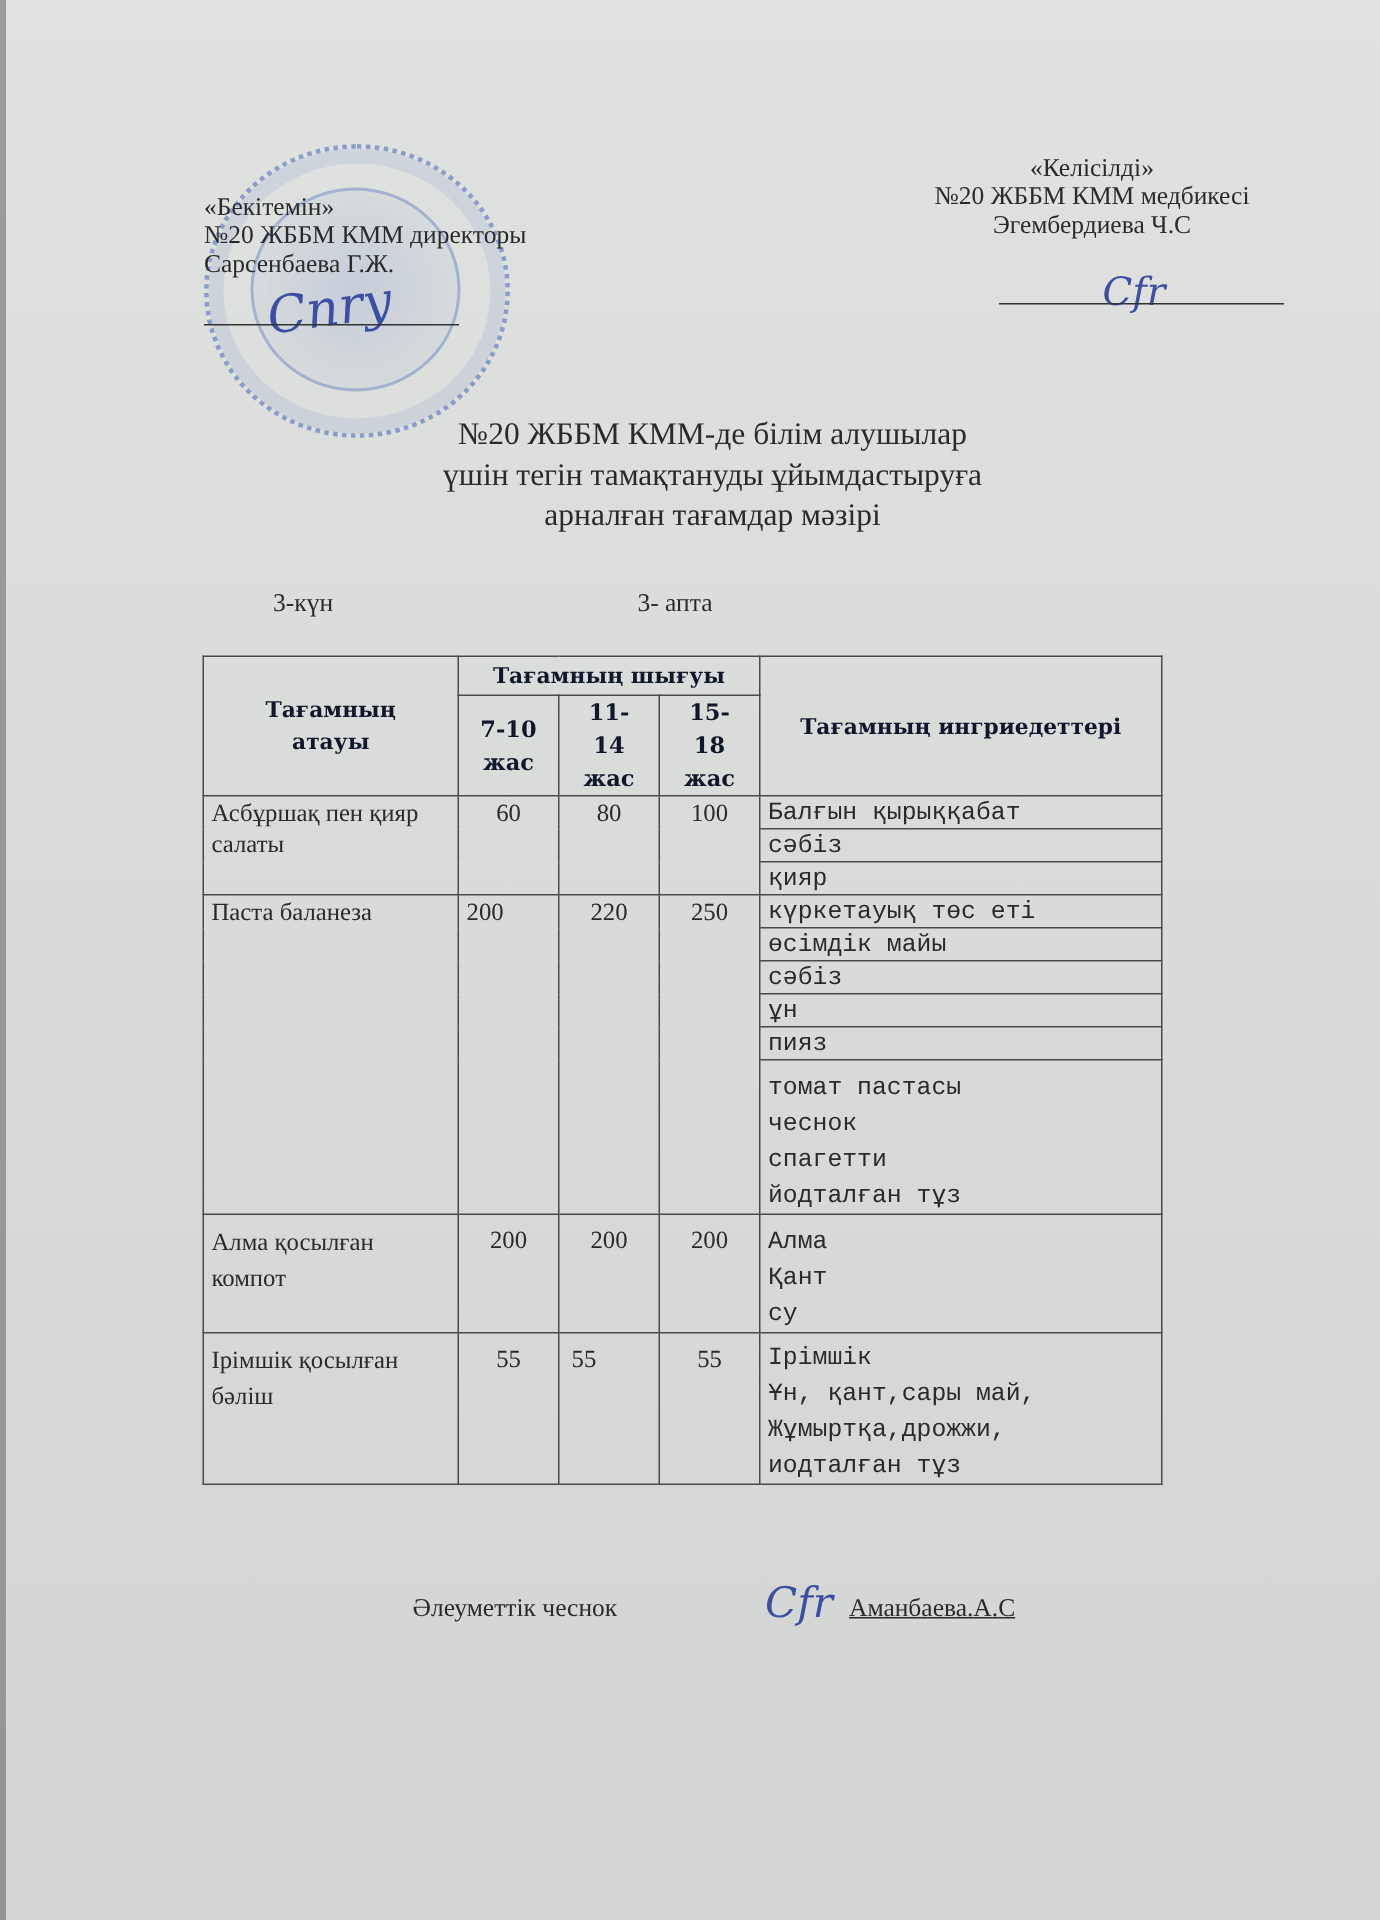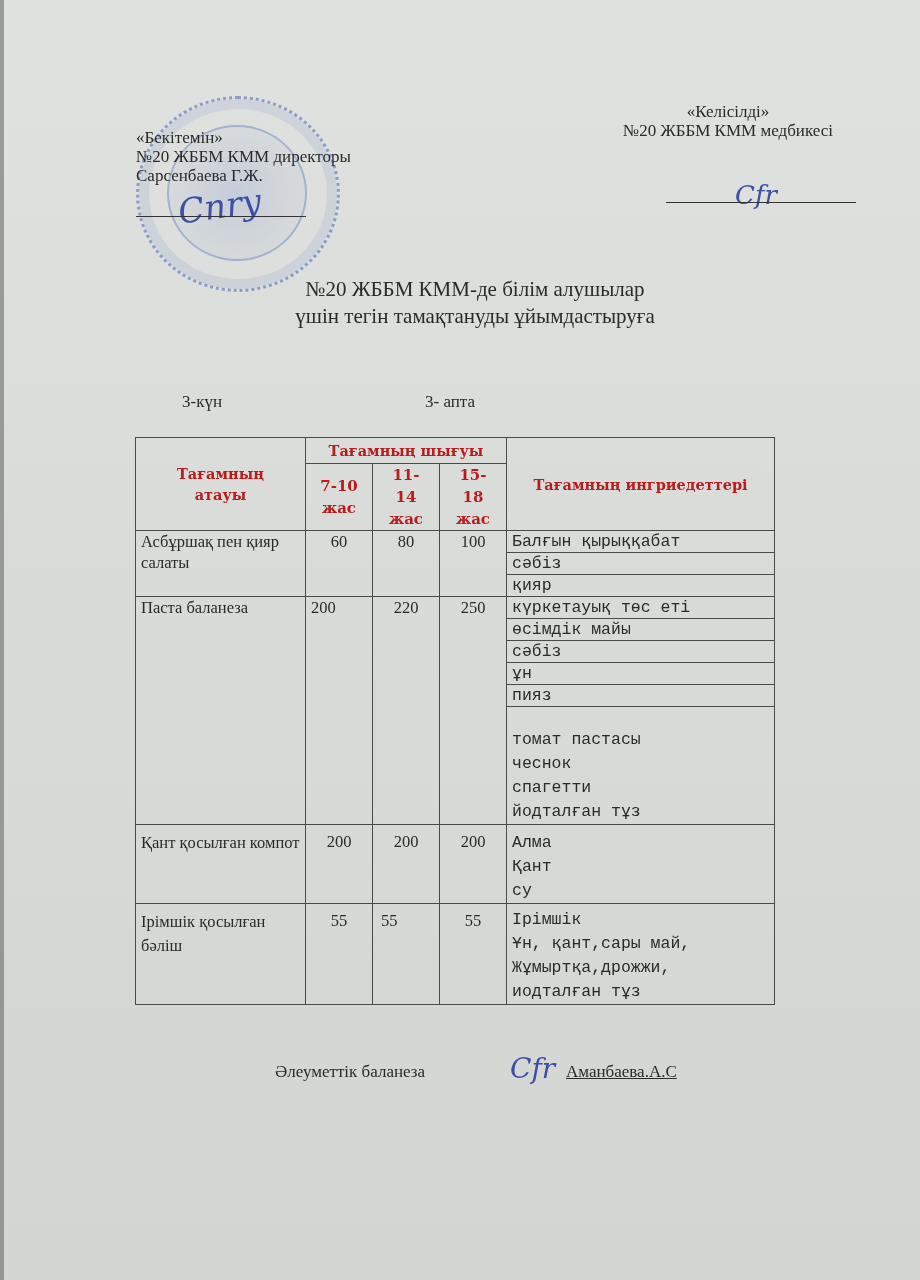--- a/index.html
+++ b/index.html
@@ -26,21 +26,21 @@
   }
   .signature { position:absolute; font-family:"DejaVu Serif",serif; font-style:italic; color:#3b4fa5; }
   .title { position:absolute; left:250px; top:276px; width:450px; text-align:center; font-size:21px; line-height:27px; }
   .day-label { position:absolute; left:182px; top:392px; font-size:17px; }
   .week-label { position:absolute; left:425px; top:392px; font-size:17px; }
   table.menu {
     position:absolute; left:135px; top:437px; border-collapse:collapse;
     font-size:16.5px; line-height:21px;
   }
   table.menu td, table.menu th { border:1.3px solid #4a4a4a; vertical-align:top; padding:0 5px; }
-  table.menu th { font-family:"DejaVu Serif",serif; font-weight:bold; font-size:14.5px; text-align:center; vertical-align:middle; color:#b91c1c; }
+  table.menu th { font-family:"DejaVu Serif",serif; font-weight:bold; font-size:14.5px; text-align:center; vertical-align:middle; color:#0f172a; }
   .col-name { width:170px; }
   .col-age { width:67px; }
   .col-ing { width:268px; }
   td.num { text-align:center; }
   td.ing { height:20px;font-family:Liberation Mono, monospace; }
   .footer { position:absolute; top:1062px; font-size:17px; }
 </style>
 </head>
 <body>
 
@@ -54,27 +54,29 @@
   <div>«Бекітемін»</div>
   <div>№20 ЖББМ КММ директоры</div>
   <div>Сарсенбаева Г.Ж.</div>
 </div>
 <div class="signature" style="left:178px;top:186px;font-size:34px;transform:rotate(-8deg);">Cnry</div>
 <div class="sign-line" style="left:136px;top:216px;width:170px;"></div>
 
 <div class="agree-block">
   <div>«Келісілді»</div>
   <div>№20 ЖББМ КММ медбикесі</div>
+  <div>Эгембердиева Ч.С</div>
 </div>
 <div class="signature" style="left:735px;top:180px;font-size:26px;">Cfr</div>
 <div class="sign-line" style="left:666px;top:202px;width:190px;"></div>
 
 <div class="title">
   <div>№20 ЖББМ КММ-де білім алушылар</div>
   <div>үшін тегін тамақтануды ұйымдастыруға</div>
+  <div>арналған тағамдар мәзірі</div>
 </div>
 
 <div class="day-label">3-күн</div>
 <div class="week-label">3- апта</div>
 
 <table class="menu">
   <colgroup>
     <col class="col-name">
       <col class="col-age">
       <col class="col-age">
@@ -122,28 +124,28 @@
     <tr>
         <td class="ing">сәбіз</td>
       </tr>
     <tr>
         <td class="ing">ұн</td>
       </tr>
     <tr>
         <td class="ing">пияз</td>
       </tr>
     <tr>
-        <td class="ing" style="white-space:pre-line;padding-top:21px;line-height:24px;">томат пастасы
+        <td class="ing" style="white-space:pre-line;padding-top:6px;line-height:24px;">томат пастасы
 чеснок
 спагетти
 йодталған тұз</td>
       </tr>
 
     <tr>
-      <td style="padding-top:6px;line-height:24px;">Қант қосылған компот</td>
+      <td style="padding-top:6px;line-height:24px;">Алма қосылған компот</td>
       <td class="num" style="padding-top:6px;">200</td>
       <td class="num" style="padding-top:6px;">200</td>
       <td class="num" style="padding-top:6px;">200</td>
       <td class="ing" style="white-space:pre-line;padding-top:6px;line-height:24px;">Алма
 Қант
 су</td>
     </tr>
 
     <tr>
       <td style="padding-top:6px;line-height:24px;">Ірімшік қосылған бәліш</td>
@@ -151,15 +153,15 @@
       <td class="num" style="padding-top:6px;text-align:left;padding-left:8px;">55</td>
       <td class="num" style="padding-top:6px;">55</td>
       <td class="ing" style="white-space:pre-line;padding-top:4px;line-height:24px;">Ірімшік
 Ұн, қант,сары май,
 Жұмыртқа,дрожжи,
 иодталған тұз</td>
     </tr>
   </tbody>
 </table>
 
-<div class="footer" style="left:275px;">Әлеуметтік баланеза</div>
+<div class="footer" style="left:275px;">Әлеуметтік чеснок</div>
 <div class="signature" style="left:510px;top:1052px;font-size:28px;">Cfr</div>
 <div class="footer" style="left:566px;text-decoration:underline;">Аманбаева.А.С</div>
 
 </body></html>

